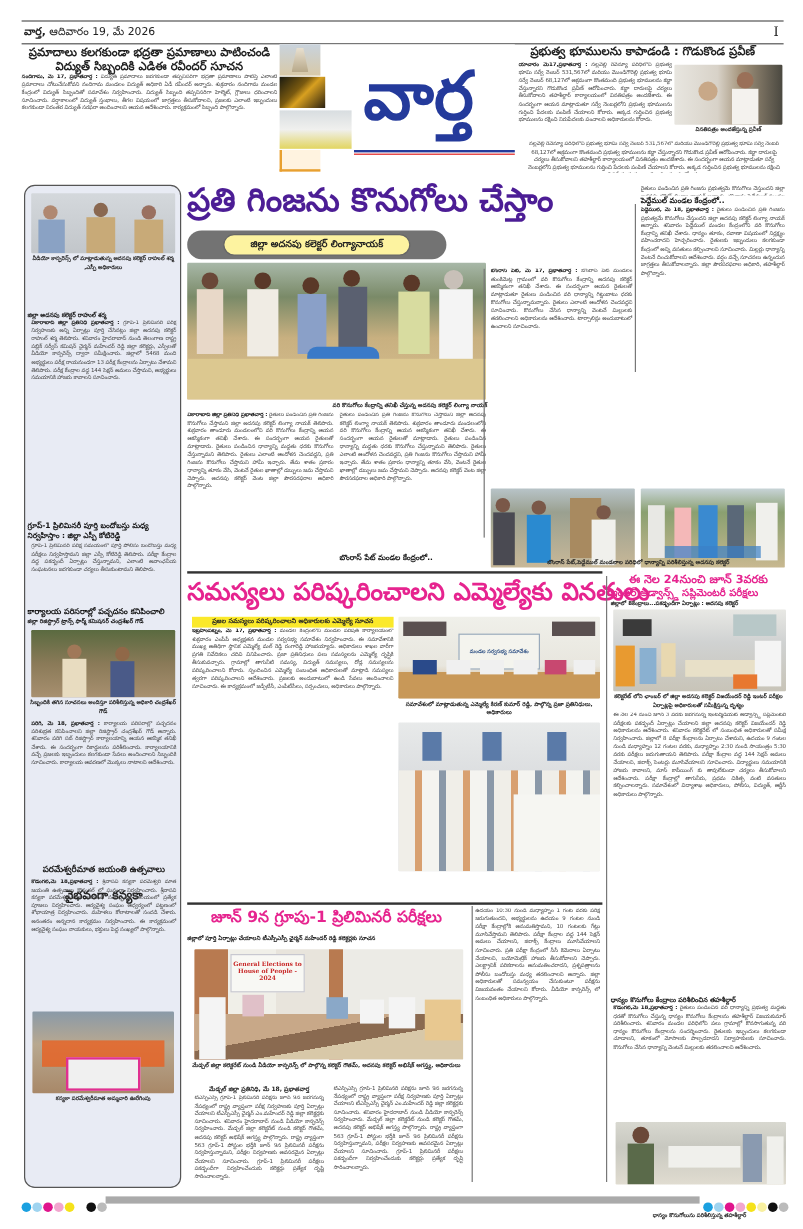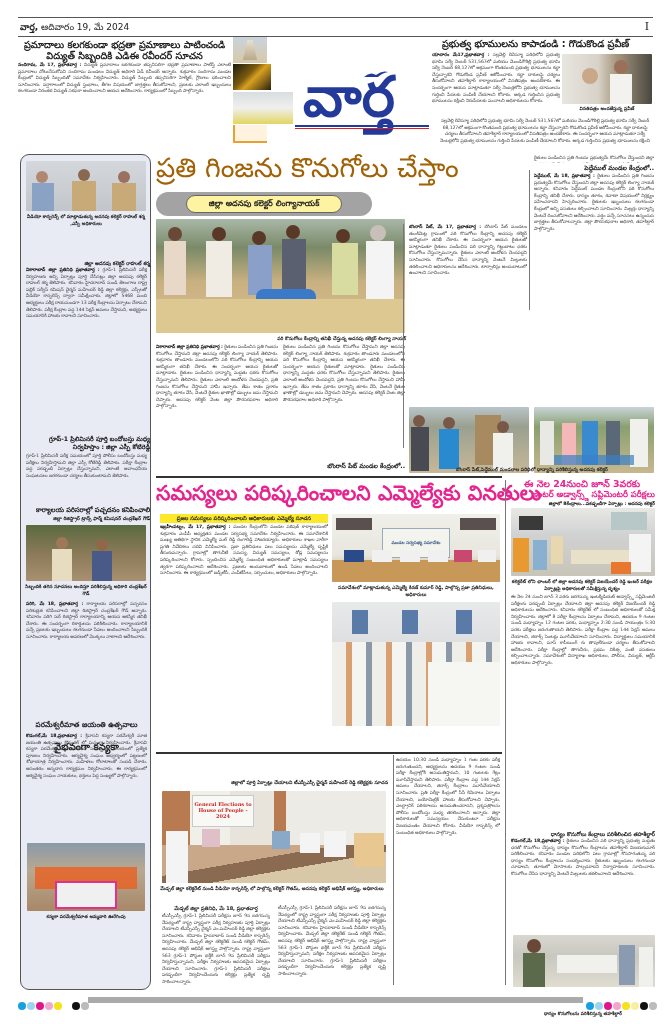--- a/index.html
+++ b/index.html
@@ -5,39 +5,39 @@
 *{box-sizing:border-box;margin:0;padding:0}
 html,body{width:669px;height:1024px;background:#fff;overflow:hidden}
 body{position:relative;font-family:"DejaVu Sans",sans-serif;color:#222}
 .abs{position:absolute}
 .hdr{left:18px;top:17px;width:635px;height:20px;border-top:1px solid #555;border-bottom:1px solid #555;font-size:9px;line-height:18px;padding-left:2px}
 .hdr b{font-weight:bold}
 .hdr .pg{position:absolute;right:4px;top:0;font-family:"DejaVu Serif",serif;font-size:11px}
 .body-txt{font-size:4.6px;line-height:6.6px;color:#444;text-align:justify;overflow:hidden;letter-spacing:-.1px}
 .body-txt b{color:#111}
 .h-black{font-weight:bold;color:#222;text-align:center;line-height:1.15}
-.h-red{color:#a16207;font-weight:normal}
+.h-red{color:#4c1d95;font-weight:bold}
 .h-pink{color:#e6248f;font-weight:bold}
 .photo{overflow:hidden;border-radius:1px}
 .cap{font-size:5px;font-weight:bold;text-align:center;line-height:7px;color:#222}
-.sub{font-size:6.2px;font-weight:bold;text-align:right;line-height:8px;color:#111}
+.sub{font-size:6.2px;font-weight:bold;text-align:left;line-height:8px;color:#111}
 .rule{background:#333;height:2px}
 .vrule{background:#777;width:1px}
 .side{border:1.5px solid #555;border-radius:9px;background:#e8ebf4}
 .dot{display:inline-block;width:8px;height:8px;border-radius:50%;margin-right:1px}
 .bar{height:6px;background:#aaa}
 .masthead-band{background:#e0201e;color:#fff;font-weight:bold;font-size:13px;line-height:21px;padding-left:8px;white-space:nowrap}
 .logo{color:#243a9b;font-weight:bold;font-size:56px;font-family:"DejaVu Sans",sans-serif;line-height:1}
 </style>
 </head>
 <body>
 
 <div class="abs hdr">
   <b>వార్త,</b>
-  <span>ఆదివారం 19, మే 2024</span>
+  <span>ఆదివారం 19, మే 2026</span>
   <span class="pg">I</span>
 </div>
 
 <div class="abs" style="left:18px;top:38px;width:213px;height:108px">
   <div class="h-black" style="font-size:9.6px;margin-top:1px">ప్రమాదాలు కలగకుండా భద్రతా ప్రమాణాలు పాటించండి</div>
   <div class="h-black" style="font-size:9.6px">విద్యుత్ సిబ్బందికి ఎడిఈ రవీందర్ సూచన</div>
   <div class="body-txt" style="height:78px;margin-top:1px"><b>నందిగామ, మే 17, ప్రభాతవార్త :</b> <span>విద్యుత్ ప్రమాదాలు జరగకుండా తప్పనిసరిగా భద్రతా ప్రమాణాలు పాటిస్తే ఎలాంటి ప్రమాదాలు చోటుచేసుకోవని నందిగామ మండలం విద్యుత్ అధికారి ఏడీ రవీందర్ అన్నారు. శుక్రవారం నందిగామ మండల కేంద్రంలో విద్యుత్ సిబ్బందితో సమావేశం నిర్వహించారు. విద్యుత్ సిబ్బంది తప్పనిసరిగా హెల్మెట్, గ్లౌజులు ధరించాలని సూచించారు. వర్షాకాలంలో విద్యుత్ స్తంభాలు, తీగల విషయంలో జాగ్రత్తలు తీసుకోవాలని, ప్రజలకు ఎలాంటి ఇబ్బందులు కలగకుండా నిరంతర విద్యుత్ సరఫరా అందించాలని ఆయన ఆదేశించారు. కార్యక్రమంలో సిబ్బంది పాల్గొన్నారు.</span></div>
 </div>
 
 <div class="abs" style="left:233px;top:37px;width:196px;height:107px;background:#fff">
@@ -45,21 +45,21 @@
     <div style="margin:3px auto 0;width:14px;height:20px;background:linear-gradient(#e8e0d0,#b8a98a);clip-path:polygon(30% 0,70% 0,100% 100%,0 100%)"></div>
   </div>
   <div class="abs" style="left:0;top:27px;width:38px;height:26px;background:linear-gradient(135deg,#1a1a10,#7a5a10 40%,#d8a020 55%,#2a2010)"></div>
   <div class="abs" style="left:0;top:55px;width:60px;height:32px;background:linear-gradient(#d8dde0,#f0f0ee 50%,#e2d560)"></div>
   <div class="abs" style="left:0;top:88px;width:34px;height:18px;border-left:2px solid #e8a030;border-bottom:2px solid #e8a030;background:#fff3e0"></div>
   <div class="abs" style="left:130px;top:27px;width:26px;height:10px">
     <svg width="26" height="10" viewBox="0 0 26 10">
         <path d="M1 8 Q7 2 13 6 Q19 1 25 3 Q19 4 15 8 Z" fill="#243a9b"></path>
       </svg>
   </div>
-  <div class="abs logo" style="left:70px;top:32px">వార్త</div>
+  <div class="abs logo" style="left:70px;top:16px">వార్త</div>
   <div class="abs" style="left:62px;top:88px;width:134px;height:2px;background:#243a9b"></div>
   <div class="abs" style="left:62px;top:91px;width:134px;height:1px;background:#e0201e"></div>
 </div>
 
 <div class="abs" style="left:432px;top:38px;width:221px;height:108px">
   <div class="h-black" style="font-size:9.6px;text-align:left;padding-left:10px">ప్రభుత్వ భూములను కాపాడండి : గొడుకొండ ప్రవీణ్</div>
   <div class="body-txt abs" style="left:0;top:14px;width:128px;height:66px"><b>యాచారం మే17,ప్రభాతవార్త :</b> <span>నల్లవెల్లి రెవెన్యూ పరిధిలోని ప్రభుత్వ భూమి సర్వే నెంబర్ 531,567లో మరియు మొండిగౌరెల్లి ప్రభుత్వ భూమి సర్వే నెంబర్ 68,127లో అక్రమంగా కొంతమంది ప్రభుత్వ భూములను కబ్జా చేస్తున్నారని గొడుకొండ ప్రవీణ్ ఆరోపించారు. కబ్జా దారులపై చర్యలు తీసుకోవాలని తహశీల్దార్ కార్యాలయంలో వినతిపత్రం అందజేశారు. ఈ సందర్భంగా ఆయన మాట్లాడుతూ సర్వే నెంబర్లలోని ప్రభుత్వ భూములను గుర్తించి పేదలకు పంపిణీ చేయాలని కోరారు. అక్కడ గుర్తించిన ప్రభుత్వ భూములను రక్షించి నిరుపేదలకు పంచాలని అధికారులను కోరారు.</span></div>
   <div class="abs photo" style="left:130px;top:16px;width:90px;height:50px;background:linear-gradient(90deg,#e8e6e0,#d8d2c8 40%,#a89880 60%,#4a4840)">
     <div style="position:absolute;left:20px;top:14px;width:16px;height:16px;border-radius:50%;background:#c8a888"></div>
     <div style="position:absolute;left:52px;top:6px;width:14px;height:14px;border-radius:50%;background:#9a7058"></div>
@@ -101,21 +101,21 @@
   <div class="abs body-txt" style="left:5px;top:578px;width:121px;height:106px"><b>కొడంగల్,మే 18,ప్రభాతవార్త :</b> <span>శ్రీవాసవి కన్యకా పరమేశ్వరీ మాత జయంతి ఉత్సవాలు కొడంగల్ లో ఘనంగా నిర్వహించారు. శ్రీవాసవి కన్యకా పరమేశ్వరీమాత జయంతి సందర్భంగా ఆలయంలో ప్రత్యేక పూజలు నిర్వహించారు. ఆర్యవైశ్య సంఘం ఆధ్వర్యంలో పట్టణంలో శోభాయాత్ర నిర్వహించారు. మహిళలు కోలాటాలతో సందడి చేశారు. అనంతరం అన్నదాన కార్యక్రమం నిర్వహించారు. ఈ కార్యక్రమంలో ఆర్యవైశ్య సంఘం నాయకులు, భక్తులు పెద్ద సంఖ్యలో పాల్గొన్నారు.</span></div>
   <div class="abs photo" style="left:6px;top:688px;width:118px;height:68px;background:linear-gradient(#8a9aa8,#b8a890 40%,#a88868)">
     <div style="position:absolute;left:8px;top:24px;width:102px;height:22px;background:#e86020;opacity:.8"></div>
     <div style="position:absolute;left:28px;top:38px;width:62px;height:28px;background:#f0f0f0;border:2px solid #e03090"></div>
   </div>
   <div class="abs cap" style="left:4px;top:758px;width:122px;font-size:4.6px">కన్యకా పరమేశ్వరీమాత అమ్మవారి ఊరేగింపు</div>
 </div>
 
 <div class="abs" style="left:156px;top:152px;width:498px;height:326px">
   <div class="abs h-red" style="left:0;top:0;width:498px;font-size:27px;line-height:32px;white-space:nowrap">ప్రతి గింజను కొనుగోలు చేస్తాం</div>
-  <div class="abs" style="left:0;top:40px;width:216px;height:24px;background:#a3a3a3;border-radius:12px">
+  <div class="abs" style="left:0;top:40px;width:216px;height:24px;background:#737373;border-radius:12px">
     <div style="margin:3px 30px;height:18px;border:1.5px solid #666;border-radius:10px;background:#fdf3a0;font-size:8px;font-weight:bold;text-align:center;line-height:15px;color:#222">జిల్లా అదనపు కలెక్టర్ లింగ్యానాయక్</div>
   </div>
   <div class="abs photo" style="left:0;top:67px;width:249px;height:114px;background:linear-gradient(#a8b8a8,#7a8a68 25%,#c8b080 55%,#d8c090)">
     <div style="position:absolute;left:12px;top:8px;width:14px;height:14px;border-radius:50%;background:#6a4838"></div>
     <div style="position:absolute;left:8px;top:22px;width:22px;height:54px;background:#e8d8c8"></div>
     <div style="position:absolute;left:56px;top:8px;width:14px;height:14px;border-radius:50%;background:#5a3828"></div>
     <div style="position:absolute;left:50px;top:22px;width:26px;height:56px;background:#f0ece4"></div>
     <div style="position:absolute;left:96px;top:12px;width:14px;height:14px;border-radius:50%;background:#5a3828"></div>
     <div style="position:absolute;left:92px;top:26px;width:24px;height:50px;background:#8aa0c8"></div>
     <div style="position:absolute;left:130px;top:6px;width:14px;height:14px;border-radius:50%;background:#5a3828"></div>
@@ -184,21 +184,21 @@
     <div style="position:absolute;left:70px;top:8px;width:16px;height:24px;background:#5a7aa8"></div>
     <div style="position:absolute;left:124px;top:8px;width:16px;height:24px;background:#5a7aa8"></div>
     <div style="position:absolute;left:0;top:40px;width:168px;height:84px;background:repeating-linear-gradient(90deg,#f0eee8 0 14px,#d8a070 14px 20px,#f4f4f0 20px 34px,#8a98a8 34px 40px)"></div>
     <div style="position:absolute;left:96px;top:60px;width:72px;height:64px;background:#f6f6f2"></div>
   </div>
 </div>
 
 <div class="abs vrule" style="left:505px;top:480px;height:505px"></div>
 <div class="abs" style="left:509px;top:478px;width:146px;height:510px">
   <div class="abs h-pink" style="left:0;top:0;width:146px;font-size:9.4px;line-height:11px;text-align:center;white-space:nowrap">ఈ నెల 24నుంచి జూన్ 3వరకు</div>
-  <div class="abs h-pink" style="left:0;top:11px;width:146px;font-size:8.4px;line-height:11px;text-align:right;white-space:nowrap">ఇంటర్ అడ్వాన్స్డ్ సప్లిమెంటరీ పరీక్షలు</div>
+  <div class="abs h-pink" style="left:0;top:11px;width:146px;font-size:8.4px;line-height:11px;text-align:left;white-space:nowrap">ఇంటర్ అడ్వాన్స్డ్ సప్లిమెంటరీ పరీక్షలు</div>
   <div class="abs sub" style="left:0;top:23px;width:146px;font-size:4.6px;line-height:6px">జిల్లాలో 8కేంద్రాలు...పకడ్బందీగా ఏర్పాట్లు : అదనపు కలెక్టర్</div>
   <div class="abs photo" style="left:2px;top:30px;width:144px;height:68px;background:linear-gradient(#e8e8e4,#d0d2d2 40%,#c8c4b8)">
     <div style="position:absolute;left:8px;top:8px;width:24px;height:14px;background:#3a3a3a"></div>
     <div style="position:absolute;left:100px;top:4px;width:36px;height:18px;background:#b8c8c8"></div>
     <div style="position:absolute;left:2px;top:30px;width:16px;height:34px;background:#e89a30"></div>
     <div style="position:absolute;left:22px;top:32px;width:14px;height:30px;background:#8ab0d0"></div>
     <div style="position:absolute;left:40px;top:28px;width:12px;height:28px;background:#e8d8b0"></div>
     <div style="position:absolute;left:60px;top:42px;width:60px;height:14px;background:#e8e0c8"></div>
     <div style="position:absolute;left:118px;top:26px;width:22px;height:38px;background:#f4f4f4"></div>
     <div style="position:absolute;left:100px;top:54px;width:20px;height:12px;background:#e87830"></div>
@@ -212,20 +212,21 @@
     <div style="position:absolute;left:10px;top:18px;width:22px;height:34px;background:#5a6a4a"></div>
     <div style="position:absolute;left:44px;top:20px;width:60px;height:18px;background:#f0f0ec"></div>
     <div style="position:absolute;left:106px;top:10px;width:16px;height:40px;background:#8a9ab0"></div>
     <div style="position:absolute;left:126px;top:12px;width:14px;height:40px;background:#f0f0ec"></div>
   </div>
 </div>
 <div class="abs cap" style="left:510px;top:1010px;width:146px;font-size:4.6px">ధాన్యం కొనుగోలును పరిశీలిస్తున్న తహశీల్దార్</div>
 
 <div class="abs rule" style="left:156px;top:752px;width:346px"></div>
 <div class="abs" style="left:156px;top:755px;width:346px;height:240px">
+  <div class="abs h-pink" style="left:0;top:0;width:232px;font-size:13px;line-height:20px;white-space:nowrap;text-align:center">జూన్ 9న గ్రూపు-1 ప్రిలిమినరీ పరీక్షలు</div>
   <div class="abs sub" style="left:0;top:24px;width:232px;font-size:4.8px">జిల్లాలో పూర్తి ఏర్పాట్లు చేయాలని టీఎస్పీఎస్సీ ఛైర్మన్ మహేందర్ రెడ్డి కలెక్టర్లకు సూచన</div>
   <div class="abs photo" style="left:6px;top:36px;width:224px;height:92px;background:linear-gradient(90deg,#b87a50 0 28px,#f0efe8 28px 68px,#e8e4dc 68px 112px,#b87a50 112px 124px,#ecebe6 124px)">
     <div style="position:absolute;left:30px;top:4px;width:62px;height:32px;background:#f8f8f4;border:1px solid #c8c8d0"></div>
     <div class="abs" style="left:32px;top:10px;width:58px;font-family:'DejaVu Serif',serif;font-size:5px;color:#c82828;text-align:center;line-height:6px;font-weight:bold">General Elections to House of People - 2024</div>
     <div style="position:absolute;left:0;top:54px;width:224px;height:38px;background:linear-gradient(170deg,#c8a888 0 40%,#8a6a50 40% 60%,#d8c8a8 60%)"></div>
     <div style="position:absolute;left:4px;top:40px;width:22px;height:52px;background:#f4f4f4"></div>
     <div style="position:absolute;left:40px;top:38px;width:18px;height:18px;background:#e0c0c8"></div>
     <div style="position:absolute;left:110px;top:40px;width:18px;height:18px;background:#8aa8c8"></div>
     <div style="position:absolute;left:138px;top:42px;width:20px;height:20px;background:#f4f4f4"></div>
     <div style="position:absolute;left:162px;top:40px;width:22px;height:26px;background:#f4f4f4"></div>

